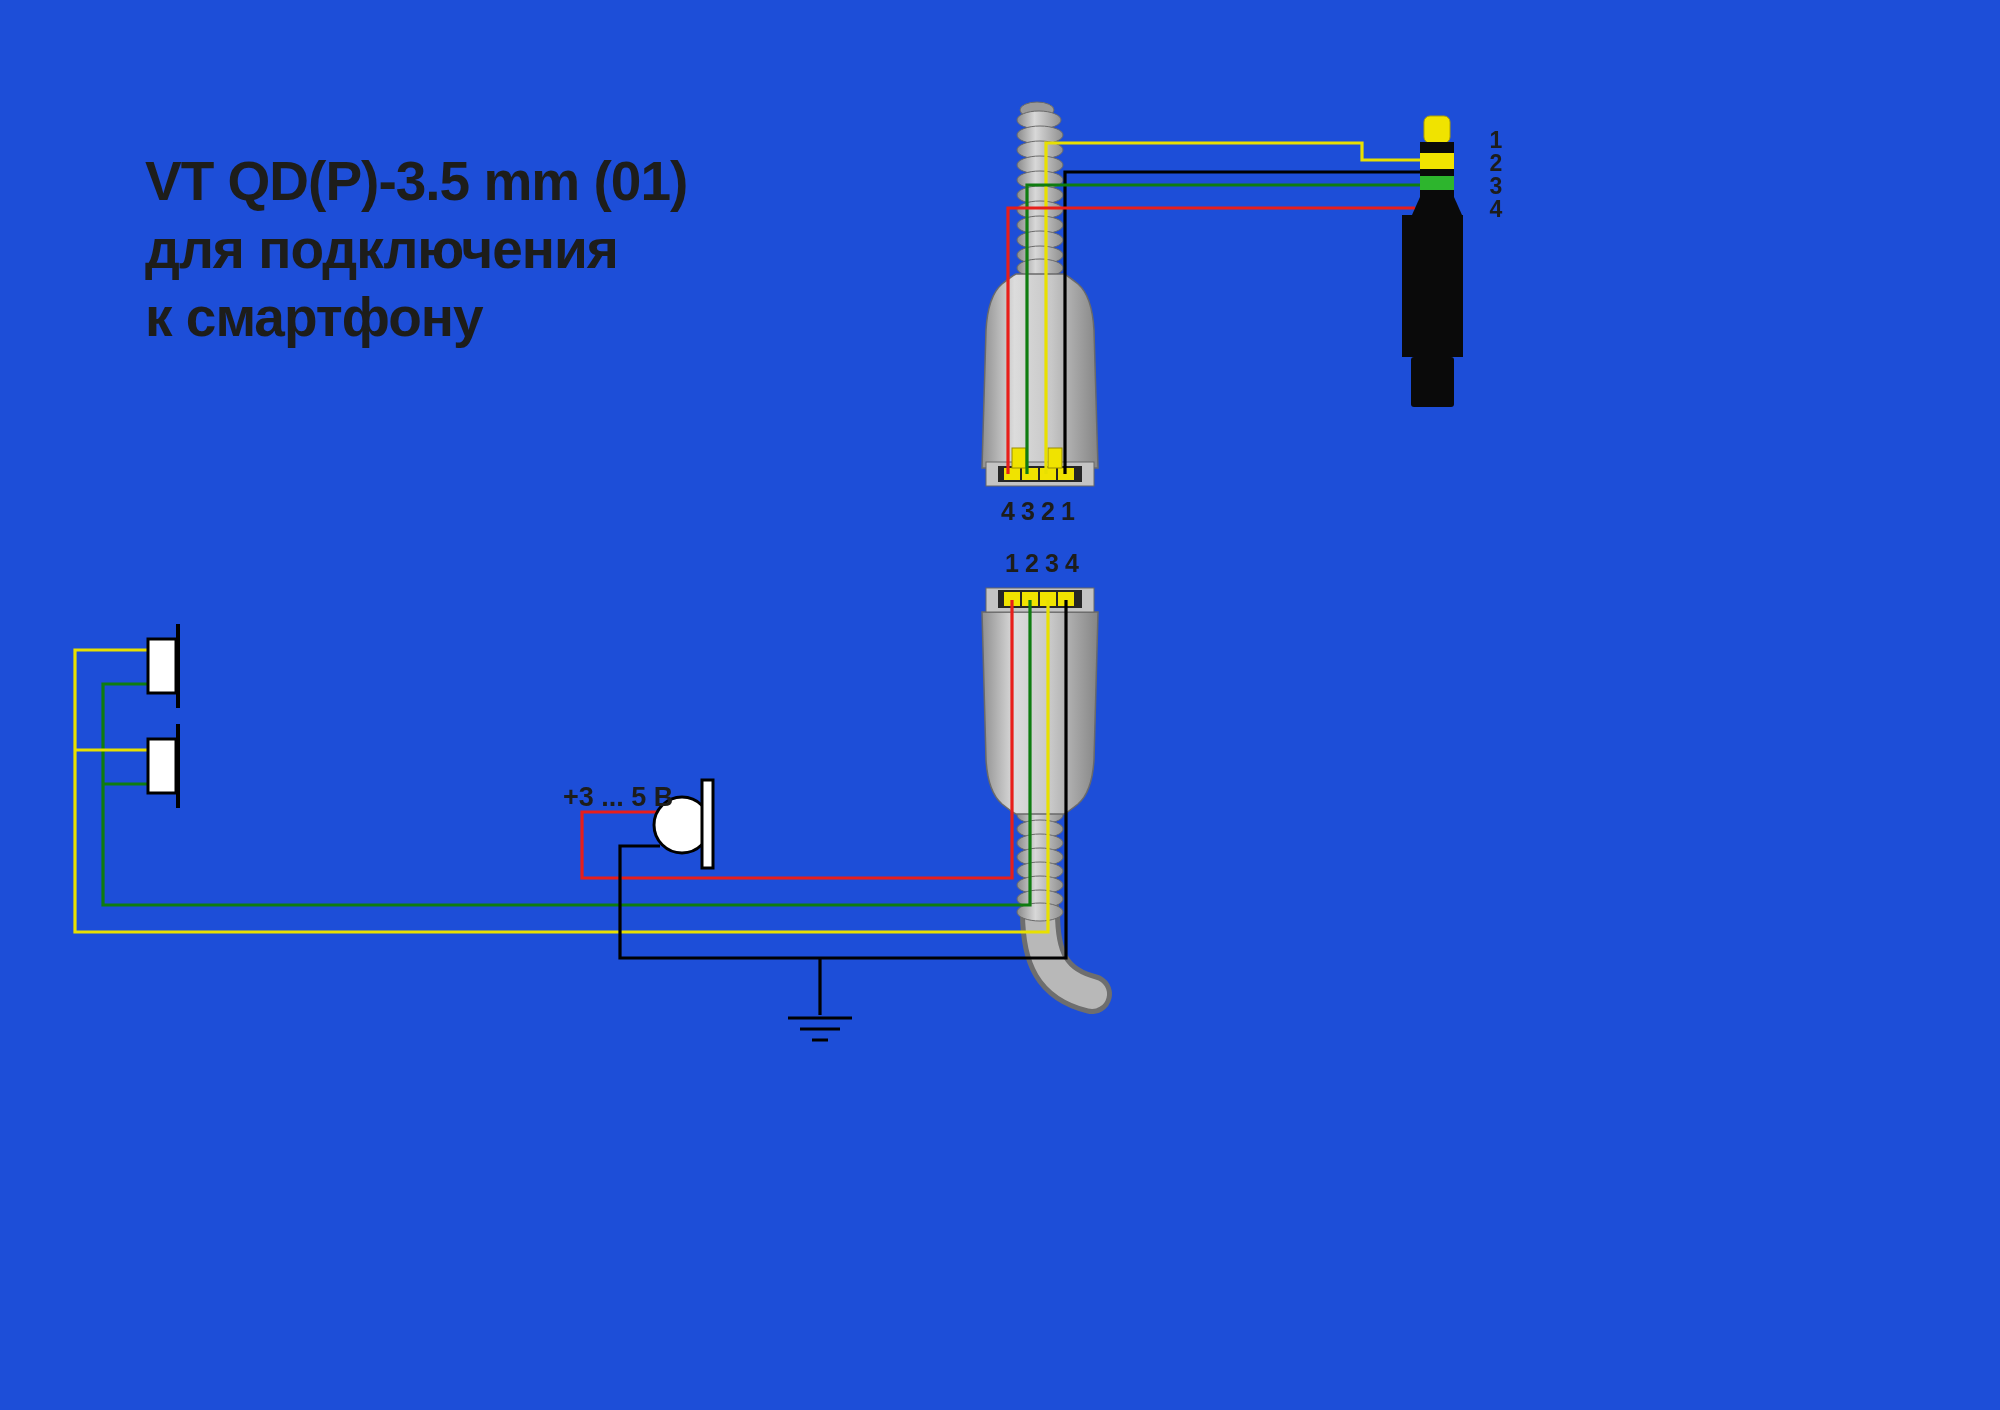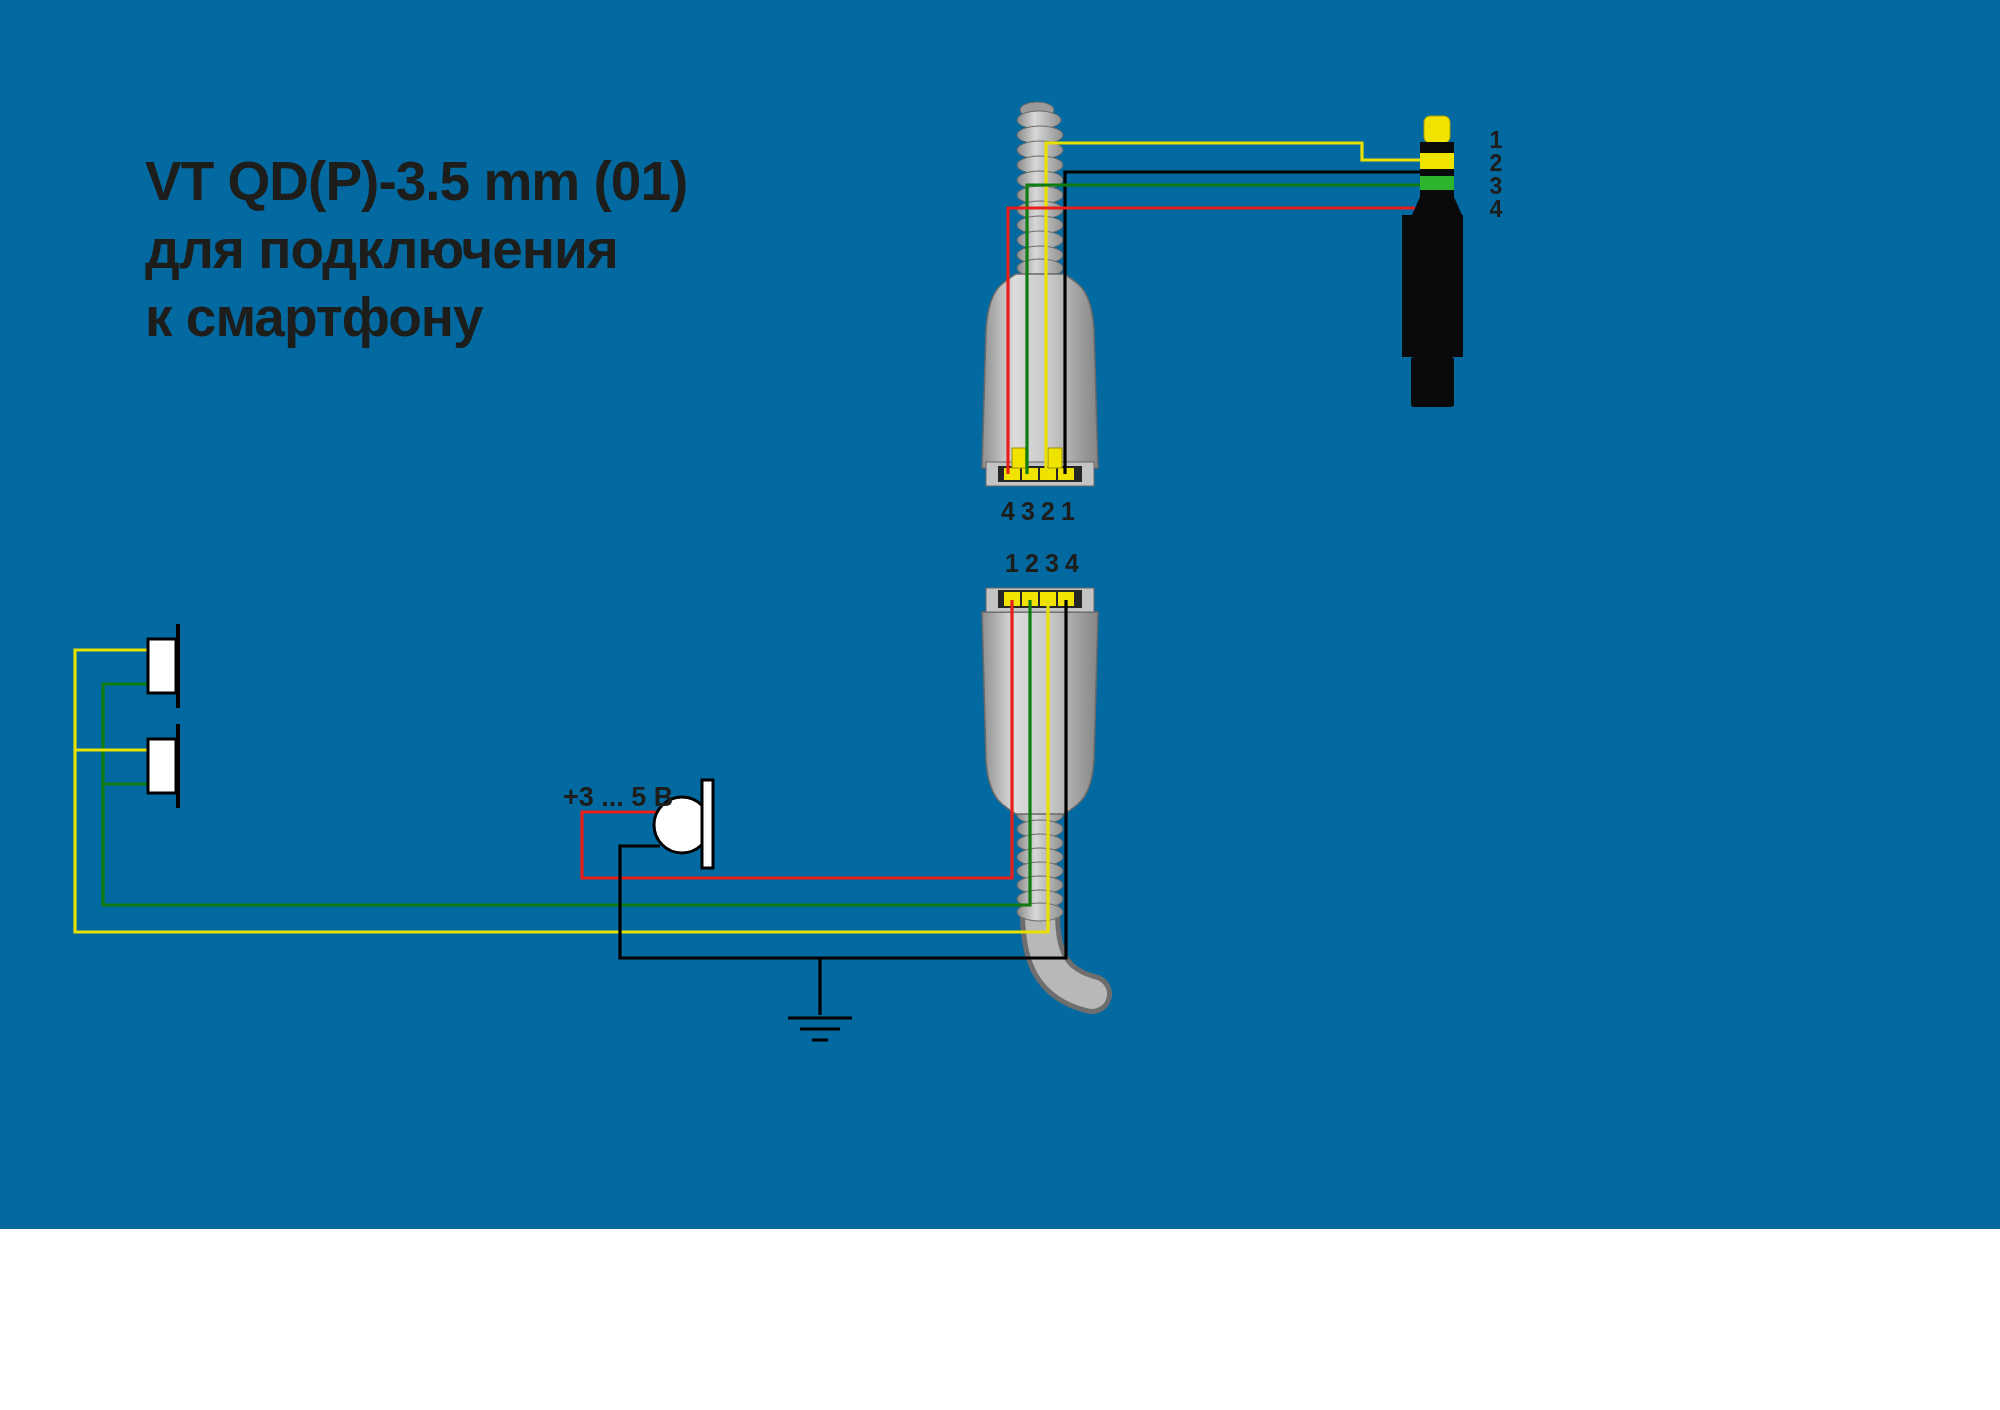--- a/index.html
+++ b/index.html
@@ -1,16 +1,16 @@
 <!DOCTYPE html>
 <html style="--color-yellow: #e8e000; --color-green: #0f7c10; --color-red: #e81e1a; --color-black: #000000; --color-contact_yellow: #f0e300; --color-jack_band_green: #2db52d; --color-connector_light: #d9d9d9; --color-connector_dark: #8d8d8d; --color-text: #1d1d1b;"><head>
 <meta charset="utf-8">
 <style>
   html,body{margin:0;padding:0;background:#ffffff;}
-  .stage{position:relative;width:2000px;height:1229px;background:#0369a1;overflow:hidden;}
+  .stage{position:relative;width:2000px;height:1410px;background:#1d4ed8;overflow:hidden;}
   svg{display:block;}
   .lbl{font-family:"Liberation Sans",sans-serif;font-weight:bold;fill:var(--color-text,#1d1d1b);}
   .title-line{font-size:55px;letter-spacing:-1px;}
   .pin-num{font-size:25px;text-anchor:middle;}
   .jack-pin{font-size:23px;text-anchor:middle;}
   .mic-label{font-size:27px;}
   .wire{fill:none;stroke-width:3.2;}
   .wire-yellow{stroke:var(--color-yellow,#e8e000);}
   .wire-green{stroke:var(--color-green,#0f7c10);}
   .wire-red{stroke:var(--color-red,#e81e1a);}

